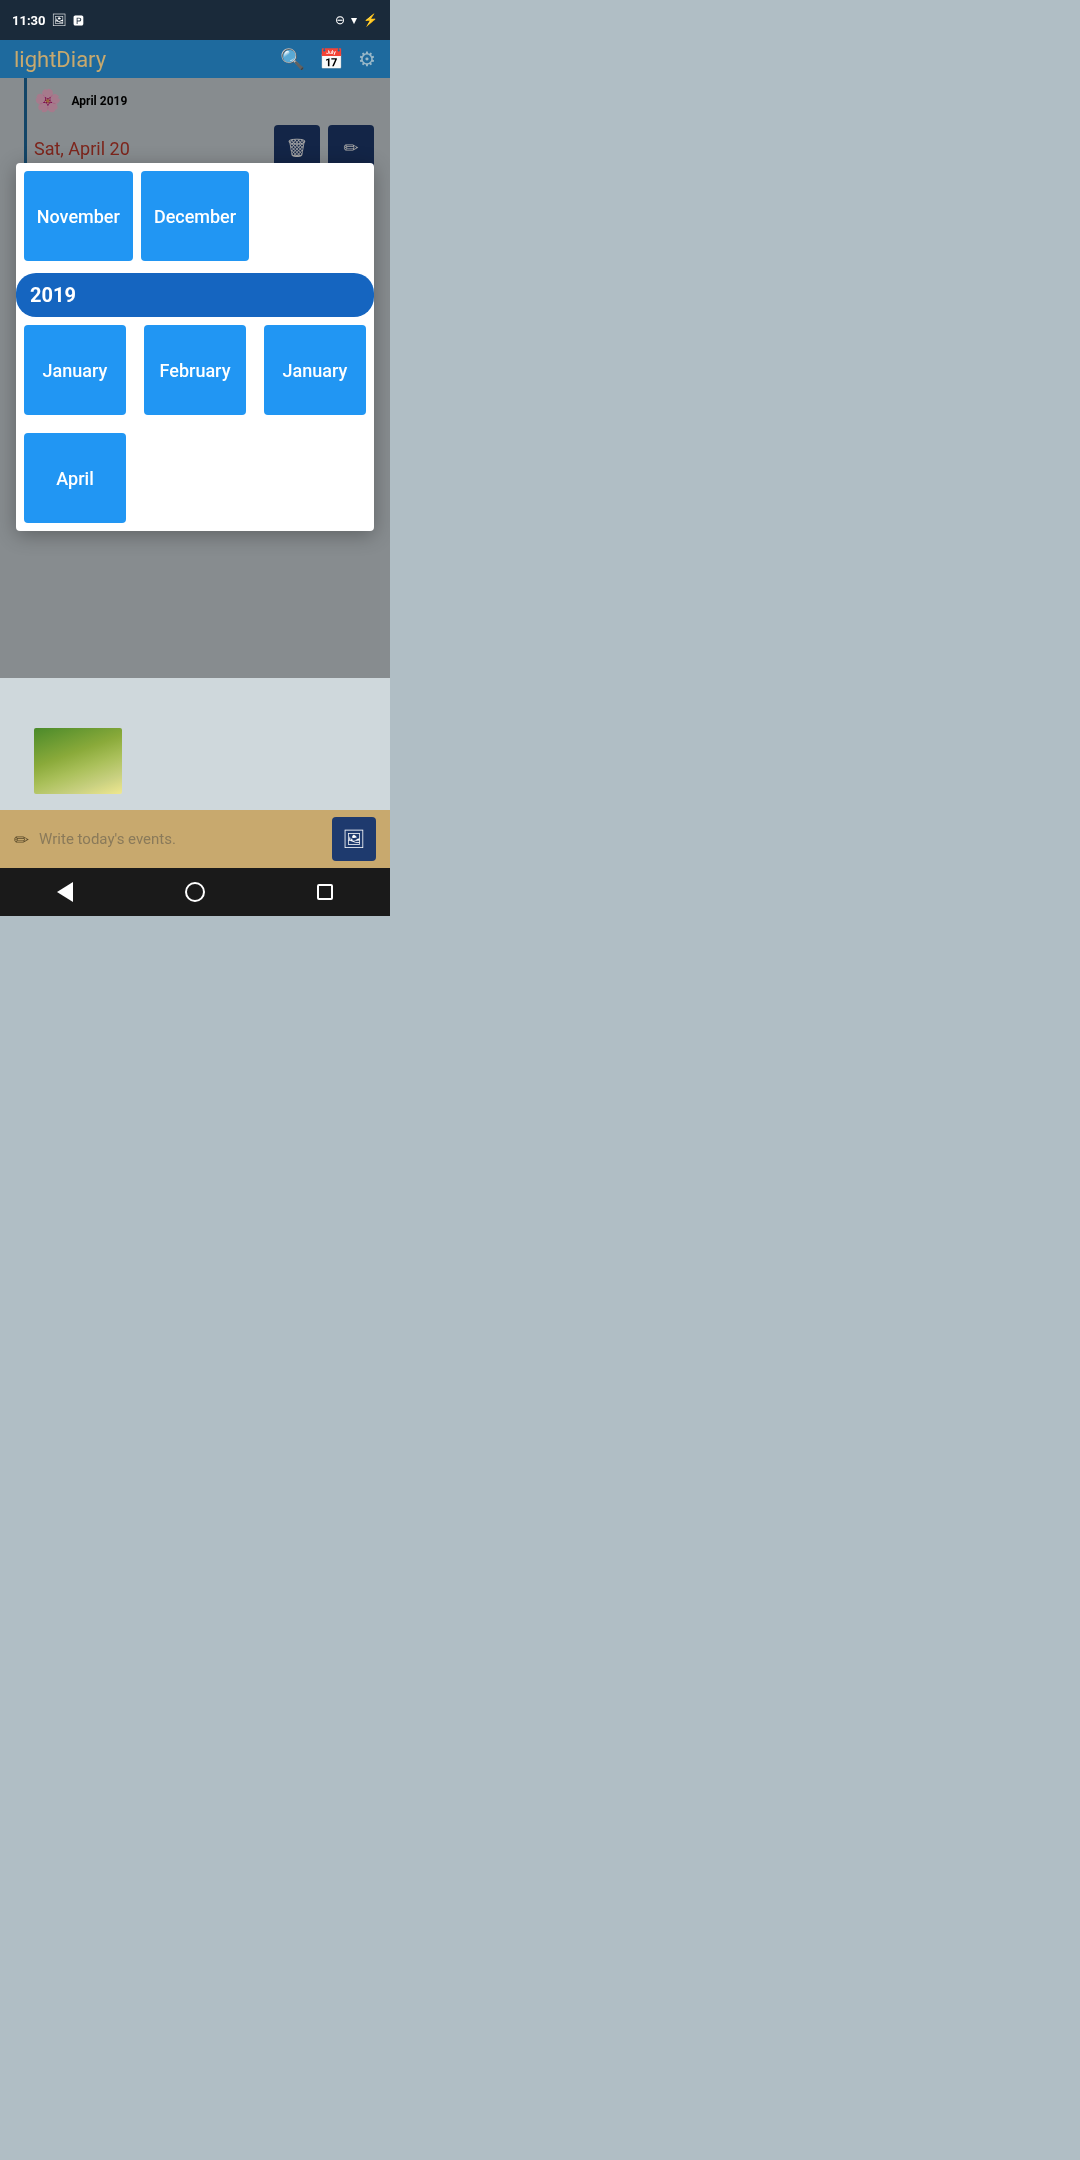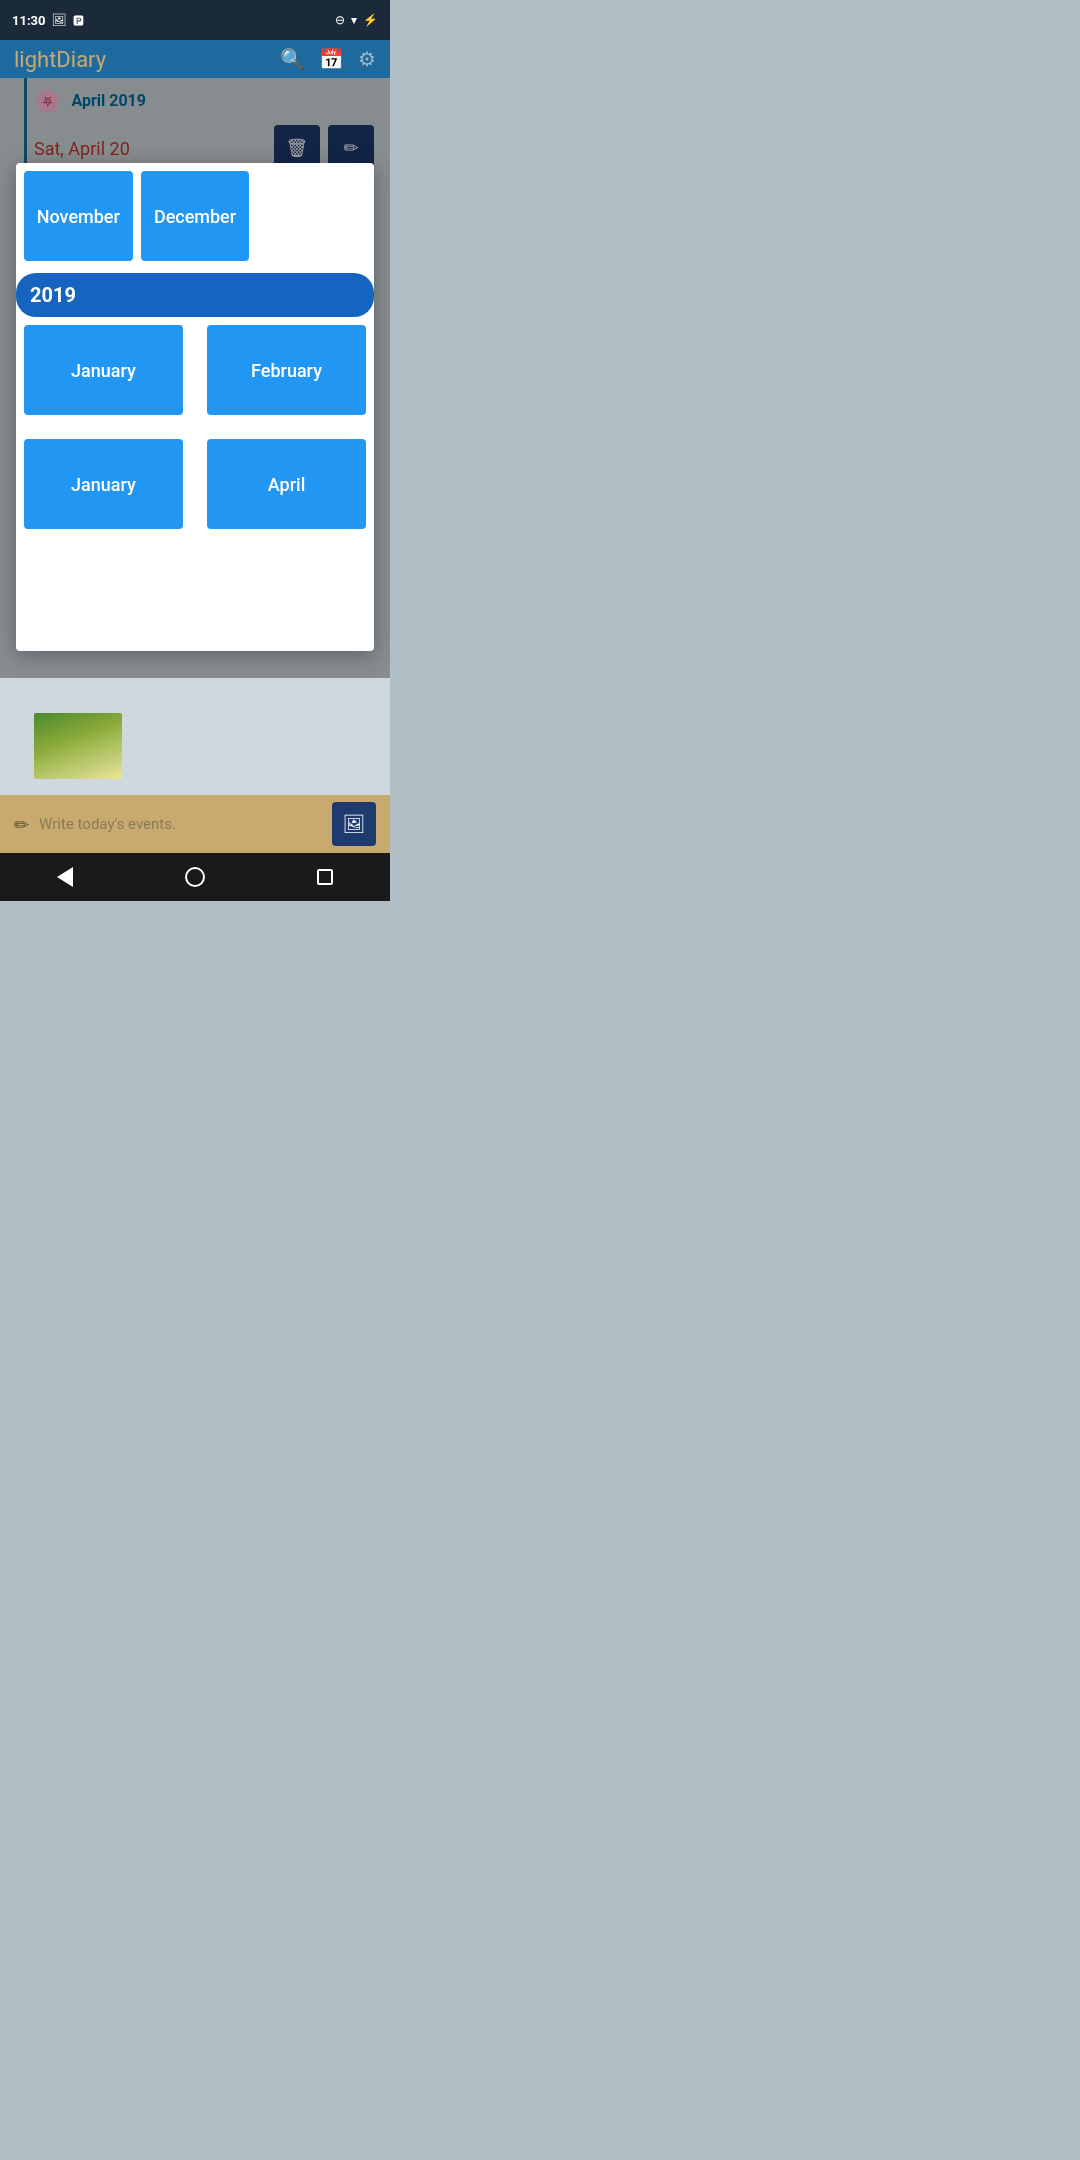--- a/index.html
+++ b/index.html
@@ -85,30 +85,30 @@
       display: flex;
       align-items: center;
       gap: 10px;
       padding-left: 18px;
       margin-bottom: 12px;
     }
     .month-icon {
       font-size: 22px;
     }
     .month-title {
-      color: #0369a1;
-      font-size: 16px;
+      color: #000000;
+      font-size: 12px;
       font-weight: bold;
     }
     .date-row {
       display: flex;
       align-items: center;
       justify-content: space-between;
       padding-left: 18px;
-      margin-bottom: 10px;
+      margin-bottom: 25px;
     }
     .date-label {
       color: #c0392b;
       font-size: 18px;
       font-weight: 400;
     }
     .date-actions {
       display: flex;
       gap: 8px;
     }
@@ -193,22 +193,22 @@
       font-weight: bold;
       padding: 10px 14px;
       border-radius: 20px;
     }
 
     .year-months-section {
       padding: 8px;
     }
     .year-months-grid {
       display: grid;
-      grid-template-columns: repeat(2, 1fr);
-      gap: 24px;
+      grid-template-columns: repeat(3, 1fr);
+      gap: 18px;
     }
     .year-month-cell {
       background: #2196f3;
       color: white;
       border-radius: 4px;
       height: 90px;
       display: flex;
       align-items: center;
       justify-content: center;
       font-size: 18px;

